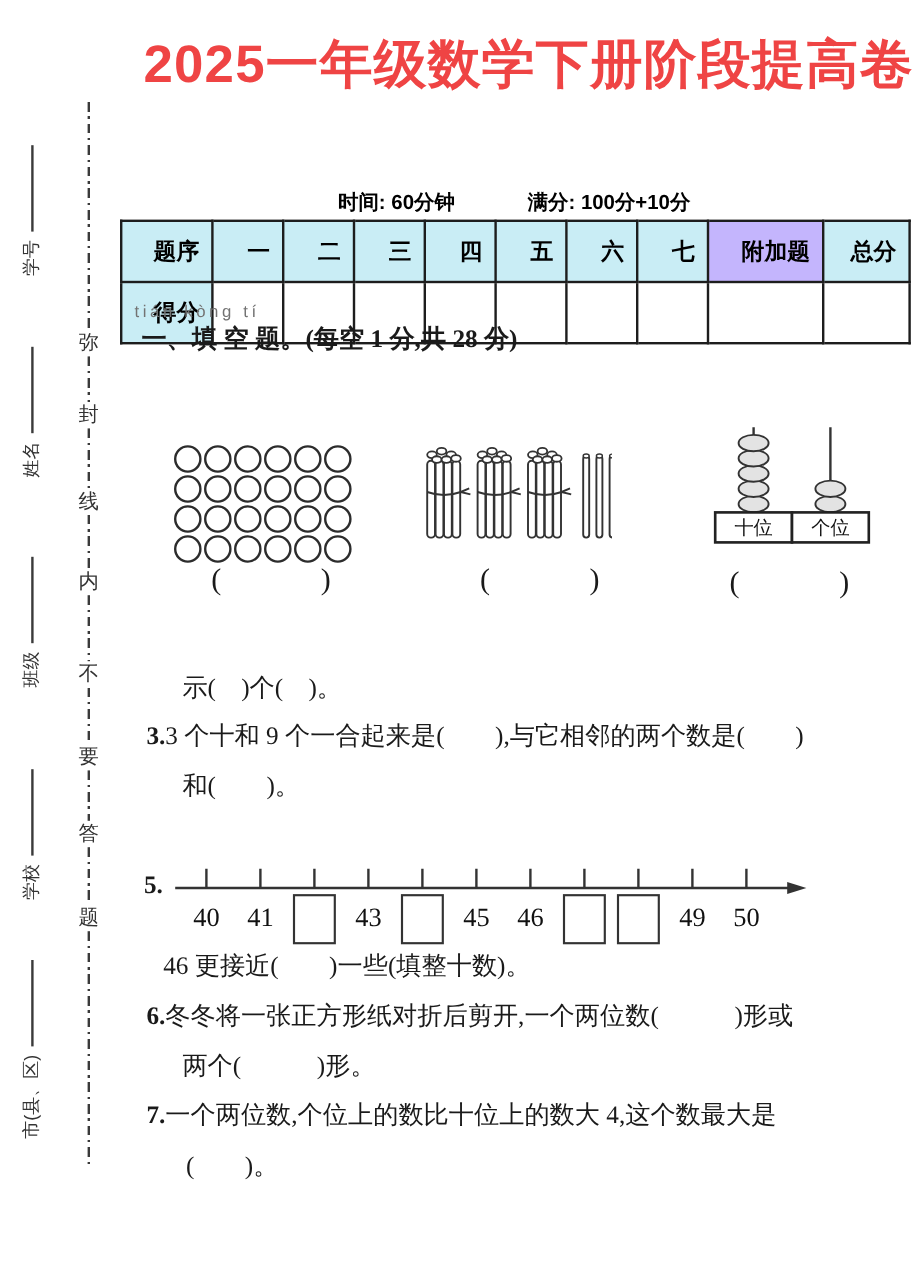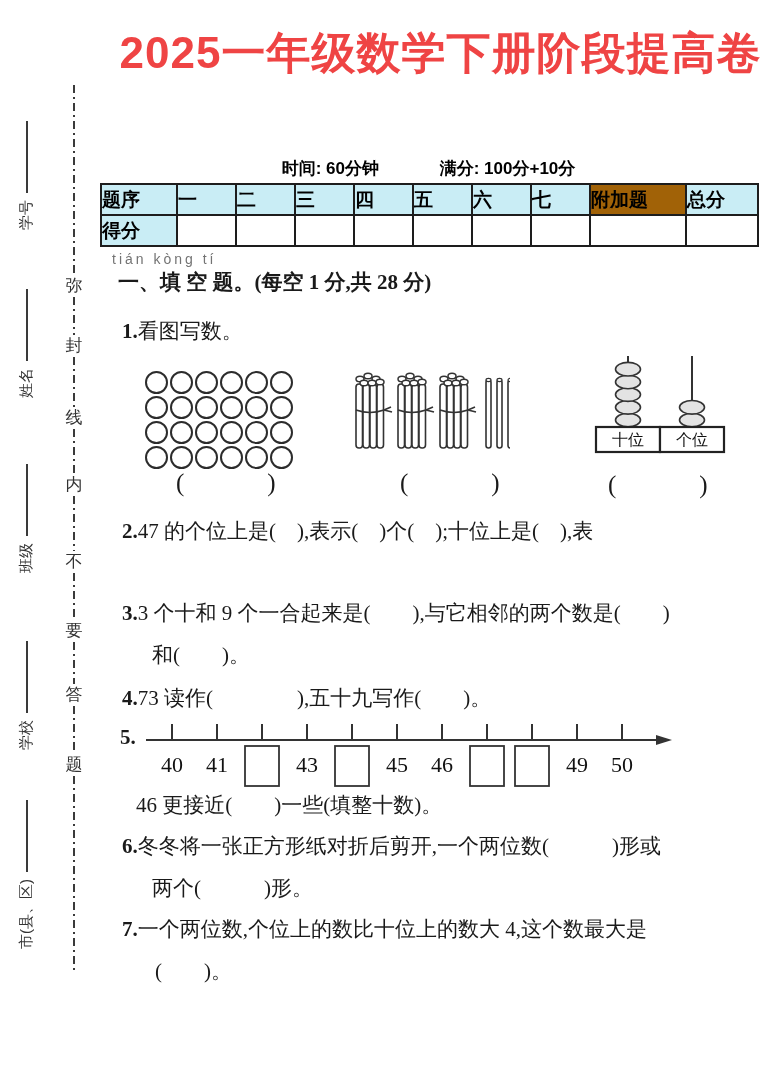--- a/index.html
+++ b/index.html
@@ -19,21 +19,21 @@
   .title1{position:absolute;top:24px;left:12px;width:100%;margin:0;text-align:center;
       font:900 44px "Liberation Sans",sans-serif;color:#ef4444;letter-spacing:1px;}
   .title2{position:absolute;top:93px;left:0;width:100%;margin:0;text-align:center;
       font:900 40px "Liberation Sans",sans-serif;color:#000;letter-spacing:2px;}
   .meta{position:absolute;top:157px;left:0;width:100%;text-align:center;
       font:bold 17px "Liberation Sans",sans-serif;color:#000;}
   .meta span + span{margin-left:56px;margin-top:18px;}
   
   .score{position:absolute;top:183px;left:0;width:657px;border-collapse:collapse;table-layout:fixed;
       font:bold 19px "Liberation Sans",sans-serif;color:#000;}
-  .score td{border:2px solid #1d1d1d;height:29px;text-align:left;padding:0;}
+  .score td{border:2px solid #1d1d1d;height:29px;text-align:right;padding:10px;}
   
   .pinyin{position:absolute;top:251px;left:12px;font:14px "Liberation Sans",sans-serif;letter-spacing:3px;color:#737373;}
   .sec-head{position:absolute;top:268px;left:18px;font-size:21px;font-weight:bold;white-space:nowrap;}
   
   .q{position:absolute;font-size:21px;line-height:30px;white-space:nowrap;}
   .qnum{font-weight:bold;}
   
   #circle-grid{position:absolute;left:45px;top:371px;display:flex;flex-direction:column;gap:2px;}
   #circle-grid .row{display:flex;gap:2px;}
   #circle-grid .c{width:19px;height:19px;border:2.5px solid #2c2c2c;border-radius:50%;background:#fff;}
@@ -115,44 +115,41 @@
       <tbody>
           <tr>
         <td class="hd" style="background: rgb(201, 237, 245);">题序</td>
         <td class="hd" style="background: rgb(201, 237, 245);">一</td>
         <td class="hd" style="background: rgb(201, 237, 245);">二</td>
         <td class="hd" style="background: rgb(201, 237, 245);">三</td>
         <td class="hd" style="background: rgb(201, 237, 245);">四</td>
         <td class="hd" style="background: rgb(201, 237, 245);">五</td>
         <td class="hd" style="background: rgb(201, 237, 245);">六</td>
         <td class="hd" style="background: rgb(201, 237, 245);">七</td>
-        <td class="hd" style="background: #a16207;">附加题</td>
+        <td class="hd" style="background: #c4b5fd;">附加题</td>
         <td class="hd" style="background: rgb(201, 237, 245);">总分</td>
       </tr>
       <tr>
         <td class="hd" style="background: rgb(201, 237, 245);">得分</td>
         <td></td>
         <td></td>
         <td></td>
         <td></td>
         <td></td>
         <td></td>
         <td></td>
         <td></td>
         <td></td>
       </tr>
     </tbody>
       </table>
 
     <div class="pinyin">tián kòng tí</div>
     <div class="sec-head">一、填 空 题。(每空 1 分,共 28 分)</div>
 
-    <div class="q" style="top:316px;left:22px">
-      <span class="qnum">1.</span><span>看图写数。</span>
-    </div>
     <div id="circle-grid">
         <div class="row">
           <div class="c"></div>
           <div class="c"></div>
           <div class="c"></div>
           <div class="c"></div>
           <div class="c"></div>
           <div class="c"></div>
         </div>
         <div class="row">
@@ -236,32 +233,27 @@
           <line x1="100" y1="2" x2="100" y2="73" stroke="#333" stroke-width="2"></line>
           <ellipse cx="100" cy="66" rx="12.5" ry="6.8" fill="#e3e3e3" stroke="#333" stroke-width="1.6"></ellipse>
           <ellipse cx="100" cy="53.3" rx="12.5" ry="6.8" fill="#e3e3e3" stroke="#333" stroke-width="1.6"></ellipse>
           <rect x="68" y="73" width="64" height="25" fill="#fff" stroke="#222" stroke-width="2.2"></rect>
           <text x="100" y="91" text-anchor="middle" font-size="16" font-family="Liberation Serif,serif" fill="#111">个位</text>
         </svg></div>
     <div class="img-blank" style="left:76px;top:466px">(　　　)</div>
     <div class="img-blank" style="left:300px;top:466px">(　　　)</div>
     <div class="img-blank" style="left:508px;top:468px">(　　　)</div>
 
-    <div class="q" style="top:516px;left:22px">
-      <span class="qnum">2.</span><span>47 的个位上是(　),表示(　)个(　);十位上是(　),表</span>
-    </div>
+    <div class="q" style="top:558px;left:52px">示(　)个(　)。</div>
 
     <div class="q" style="top:598px;left:22px">
       <span class="qnum">3.</span><span>3 个十和 9 个一合起来是(　　),与它相邻的两个数是(　　)</span>
     </div>
     <div class="q" style="top:640px;left:52px">和(　　)。</div>
 
-    <div class="q" style="top:683px;left:22px">
-      <span class="qnum">4.</span><span>73 读作(　　　　),五十九写作(　　)。</span>
-    </div>
 
     <div class="q qnum" style="top:722px;left:20px">5.</div>
     <div id="numline"><svg width="600" height="82" viewBox="0 0 600 82">
           <line x1="46" y1="30" x2="558" y2="30" stroke="#333" stroke-width="2.2"></line>
           <polygon points="556,25 556,35 572,30" fill="#333"></polygon>
           <line x1="72" y1="14" x2="72" y2="30" stroke="#333" stroke-width="2"></line>
           <text x="72" y="62" text-anchor="middle" font-size="22" font-family="Liberation Serif,serif" fill="#111">40</text>
           <line x1="117" y1="14" x2="117" y2="30" stroke="#333" stroke-width="2"></line>
           <text x="117" y="62" text-anchor="middle" font-size="22" font-family="Liberation Serif,serif" fill="#111">41</text>
           <line x1="162" y1="14" x2="162" y2="30" stroke="#333" stroke-width="2"></line>

